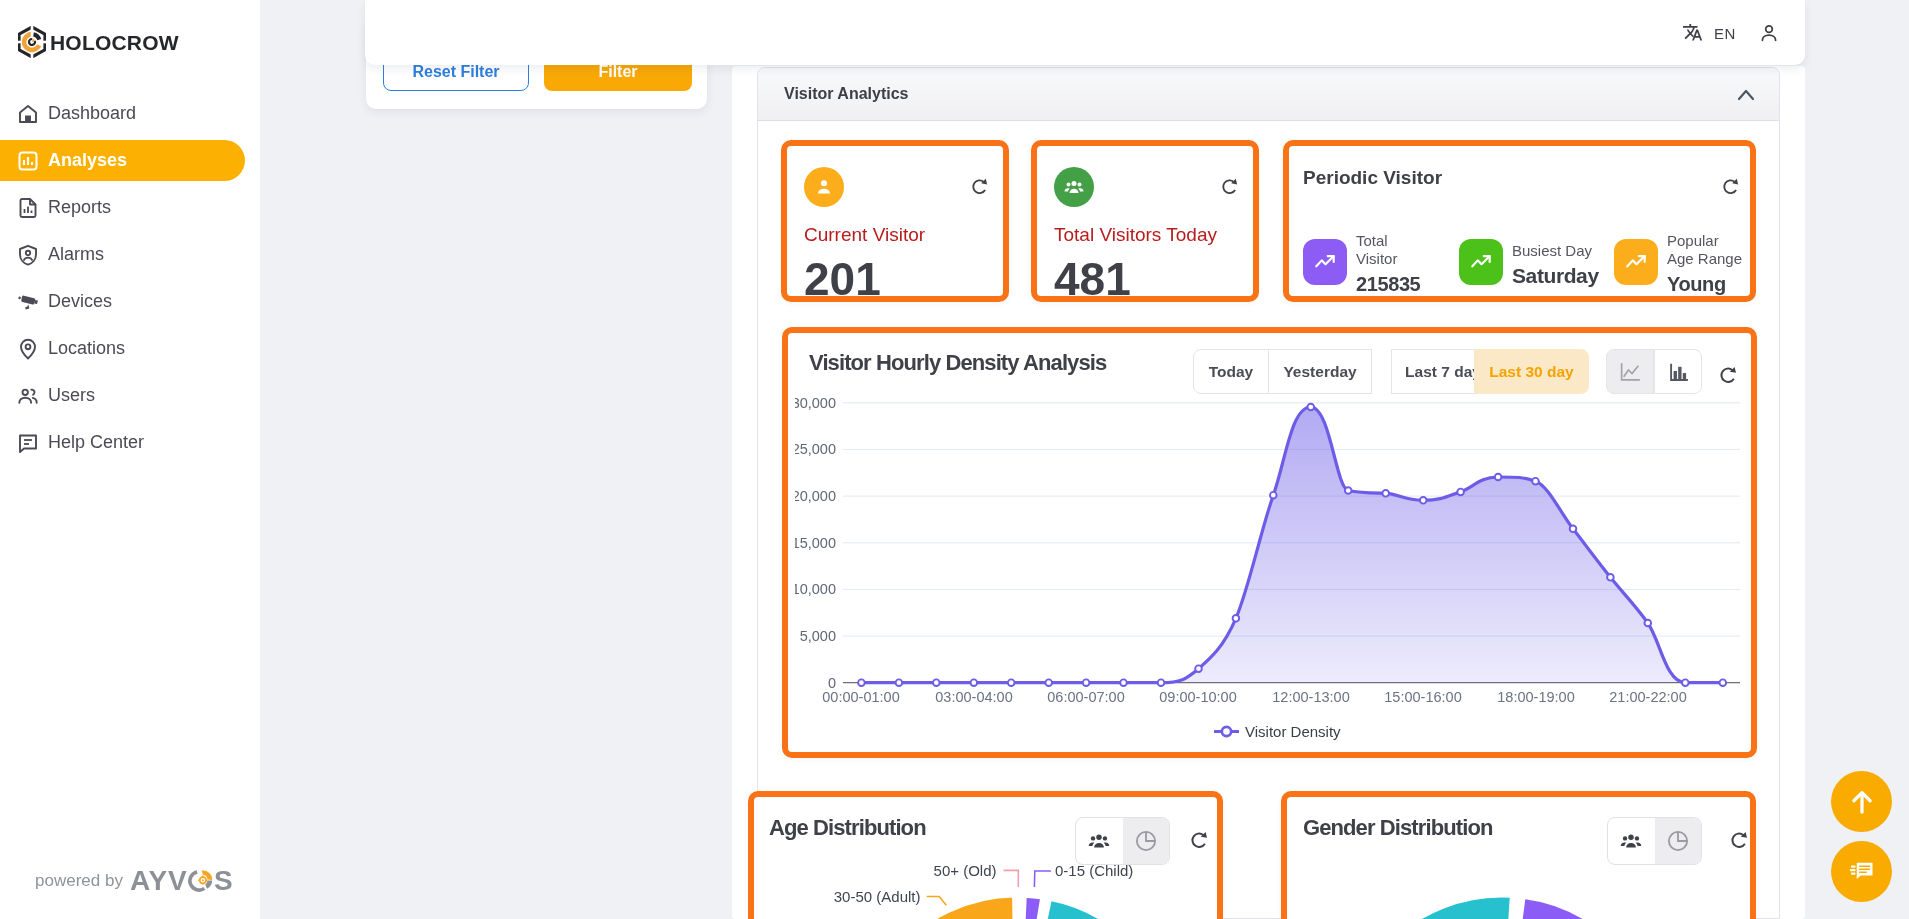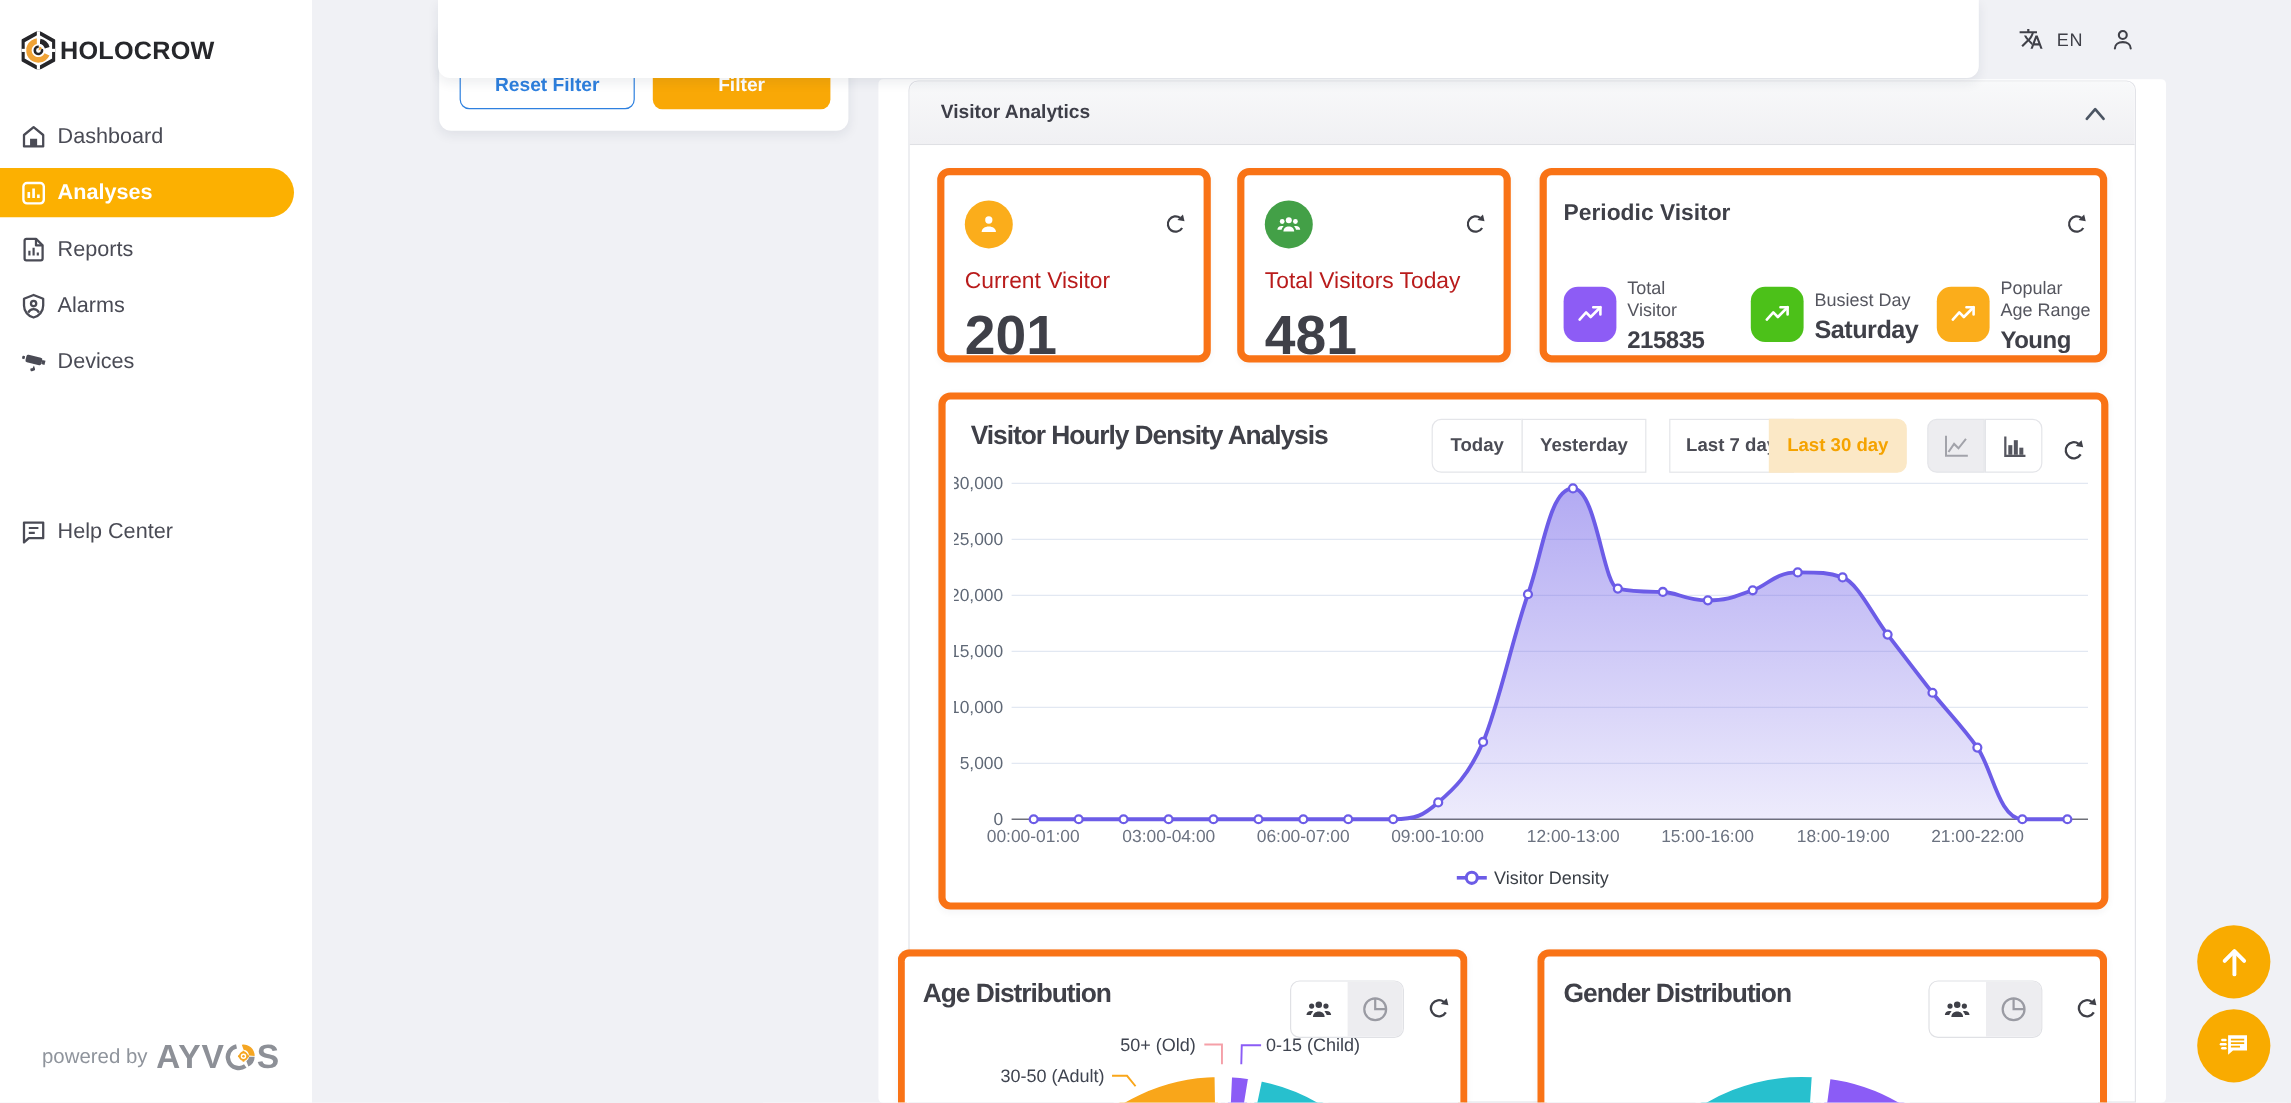--- a/index.html
+++ b/index.html
@@ -8,21 +8,21 @@
 .abs { position:absolute; }
 
 #sidebar { left:0; top:0; width:260px; height:919px; background:#fff; }
 .menu-item { position:absolute; left:0; width:260px; height:47px; color:#4a4b55; font-size:18px; display:flex; align-items:center; }
 .menu-item svg { position:absolute; left:16px; width:24px; height:24px; }
 .menu-item span { position:absolute; left:48px;text-align:center; }
 #active-pill { position:absolute; left:0; top:140px; width:245px; height:41px; background:#fcb001; border-radius:0 21px 21px 0; }
 .menu-active { color:#fff; font-weight:bold; }
 #powered { position:absolute; left:35px; top:871px; font-size:17px; color:#8f949c; }
 
-#topbar { left:365px; top:0; width:1284px; height:65px; background:#fff; border-radius:0 0 10px 10px; box-shadow:0 4px 10px rgba(30,35,60,0.08); z-index:30; }
+#topbar { left:365px; top:0; width:1440px; height:65px; background:#fff; border-radius:0 0 10px 10px; box-shadow:0 4px 10px rgba(30,35,60,0.08); z-index:30; }
 #topbar .lang { position:absolute; left:1349px; top:25px; font-size:15px; color:#3f4048; letter-spacing:0.5px; }
 
 #filtercard { left:366px; top:20px; width:341px; height:89px; background:#fff; border-radius:10px; box-shadow:0 3px 10px rgba(30,35,60,0.08); z-index:10; }
 #btn-reset { position:absolute; left:17px; top:32px; width:146px; height:39px; border:1.5px solid #2e80df; border-radius:8px; color:#2e80df; font-size:16px; font-weight:bold; display:flex; align-items:center; justify-content:center; background:#fff; }
 #btn-filter { position:absolute; left:178px; top:32px; width:148px; height:39px; background:#f9a806; border-radius:8px; color:#fff; font-size:16px; font-weight:bold; display:flex; align-items:center; justify-content:center; }
 
 #wrapper { left:732px; top:66px; width:1073px; height:853px; background:#fff; border-radius:4px; z-index:1; }
 #bigcard { left:757px; top:67px; width:1023px; height:852px; background:#fff; border:1px solid #e2e3e8; border-radius:8px 8px 0 0; z-index:2; }
 #bighead { position:absolute; left:0; top:0; width:100%; height:53px; background:linear-gradient(#f8f9fa,#f0f0f3); border-bottom:1px solid #dfe0e4; border-radius:8px 8px 0 0; }
 #bighead .t { position:absolute; left:26px; top:17px; font-size:16px; font-weight:bold; color:#3d3e48; }
@@ -96,20 +96,36 @@
   <div class="menu-item" style="top:278px">
     <svg viewBox="0 0 24 24" fill="#4a4b55">
         <g transform="rotate(14 12 11)">
           <rect x="5.2" y="6.8" width="13.6" height="6.4" rx="1.6"></rect>
           <path d="M18.8 8.2 L21.5 8.2 L21.5 11.8 L18.8 11.8 Z"></path>
           <rect x="2" y="8.7" width="2.2" height="2.6" rx="0.6"></rect>
         </g>
         <path d="M12.3 14.6 L13.2 17.6 a1 1 0 0 1 -0.7 1.25 l-1.8 0.5 a1 1 0 0 1 -1.23 -0.7 L9.2 17.2 L10.9 16.7 L11 17 Z"></path>
       </svg>
     <span>Devices</span>
+  </div>
+  <div class="menu-item" style="top:325px">
+    <svg viewBox="0 0 24 24" fill="none" stroke="#4a4b55" stroke-width="1.9">
+        <path d="M12 2.8 C8.1 2.8 5 5.9 5 9.8 C5 14.9 12 21.5 12 21.5 C12 21.5 19 14.9 19 9.8 C19 5.9 15.9 2.8 12 2.8 Z" stroke-linejoin="round"></path>
+        <circle cx="12" cy="9.8" r="2.4"></circle>
+      </svg>
+    <span>Locations</span>
+  </div>
+  <div class="menu-item" style="top:372px">
+    <svg viewBox="0 0 24 24" fill="none" stroke="#4a4b55" stroke-width="1.9">
+        <circle cx="9.2" cy="8.3" r="2.7"></circle>
+        <path d="M3.3 18.7 C3.3 15.6 5.9 13.7 9.2 13.7 C12.5 13.7 15.1 15.6 15.1 18.7" stroke-linecap="round"></path>
+        <path d="M14.6 5.9 a2.7 2.7 0 1 1 1.8 5.05"></path>
+        <path d="M16.8 13.9 C19.2 14.4 20.7 16.2 20.7 18.7" stroke-linecap="round"></path>
+      </svg>
+    <span>Users</span>
   </div>
   <div class="menu-item" style="top:419px">
     <svg viewBox="0 0 24 24" fill="none" stroke="#4a4b55" stroke-width="1.9">
         <path d="M4 4.5 H20 V17.5 H8 L4 21 Z" stroke-linejoin="round"></path>
         <path d="M8 9 H16" stroke-width="1.8"></path>
         <path d="M8 13 H13" stroke-width="1.8"></path>
       </svg>
     <span>Help Center</span>
   </div>
   <div id="powered">powered by</div>

